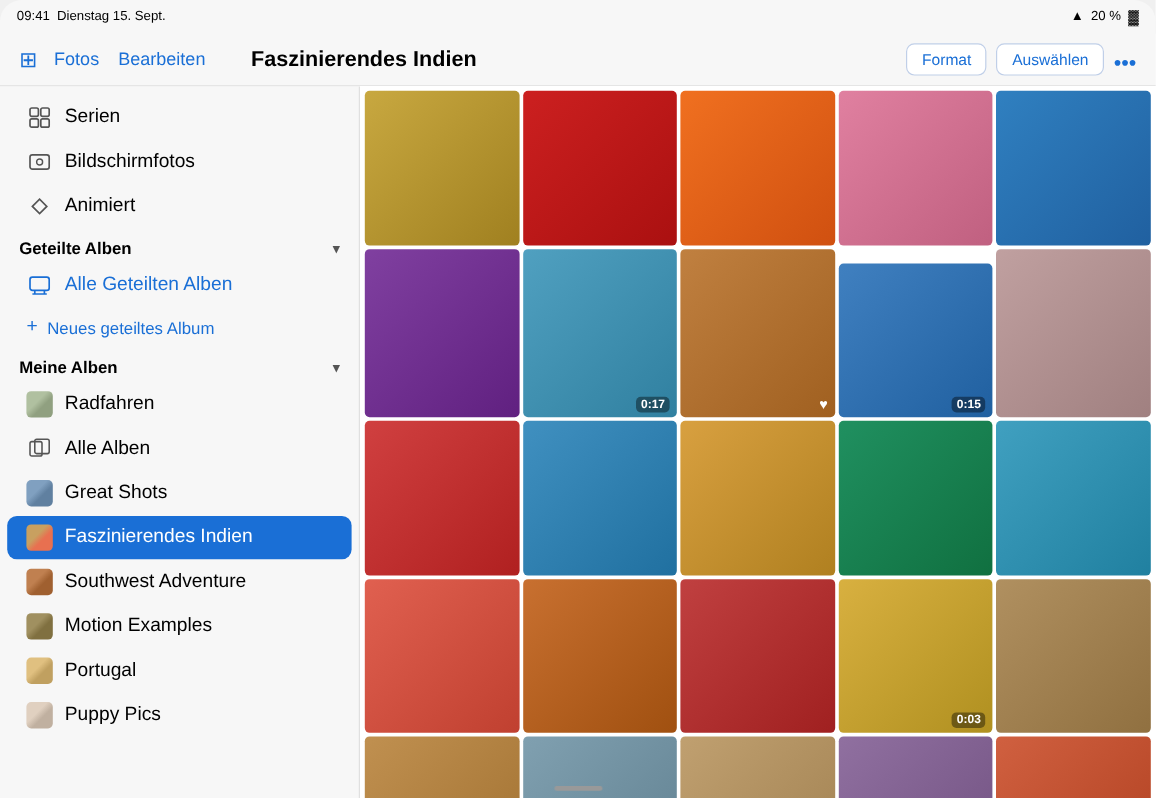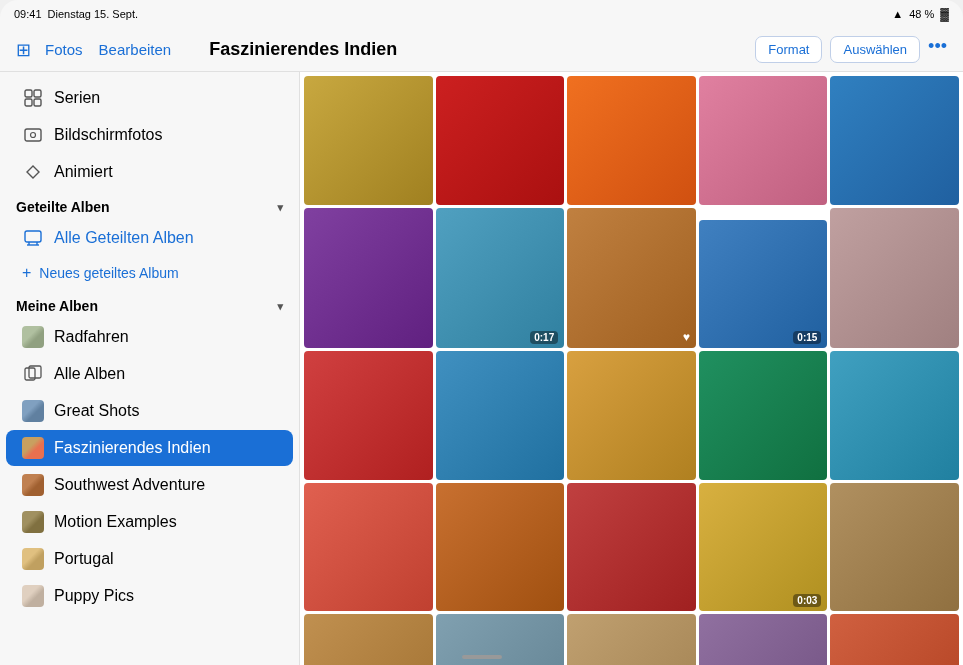--- a/index.html
+++ b/index.html
@@ -46,21 +46,21 @@
       height: 44px;
       background: #f7f7f7;
       border-bottom: 1px solid #e0e0e0;
       padding: 0 16px;
       gap: 16px;
       flex-shrink: 0;
     }
     .toolbar-left { display: flex; align-items: center; gap: 14px; }
     .toolbar-center { flex: 1; text-align: left; padding-left: 20px; }
     .toolbar-title { font-size: 18px; font-weight: 600; color: #000; }
-    .toolbar-right { display: flex; align-items: flex-start; gap: 8px; }
+    .toolbar-right { display: flex; align-items: flex-end; gap: 8px; }
 
     .toolbar-btn {
       padding: 5px 12px;
       border-radius: 7px;
       border: 1px solid #c0cfe8;
       background: #fff;
       color: #1a6fd6;
       font-size: 13px;
       cursor: pointer;
     }
@@ -267,21 +267,21 @@
 </head>
 <body>
 
 <div class="status-bar">
   <div class="status-bar-left">
     <span>09:41</span>
     <span>Dienstag 15. Sept.</span>
   </div>
   <div class="status-bar-right">
     <span>▲</span>
-    <span>48 %</span>
+    <span>20 %</span>
     <span style="font-size:12px">▓</span>
   </div>
 </div>
 
 <div class="app-container">
 
   <div class="toolbar">
     <div class="toolbar-left">
       <button class="sidebar-toggle-btn">
         <span>⊞</span>

